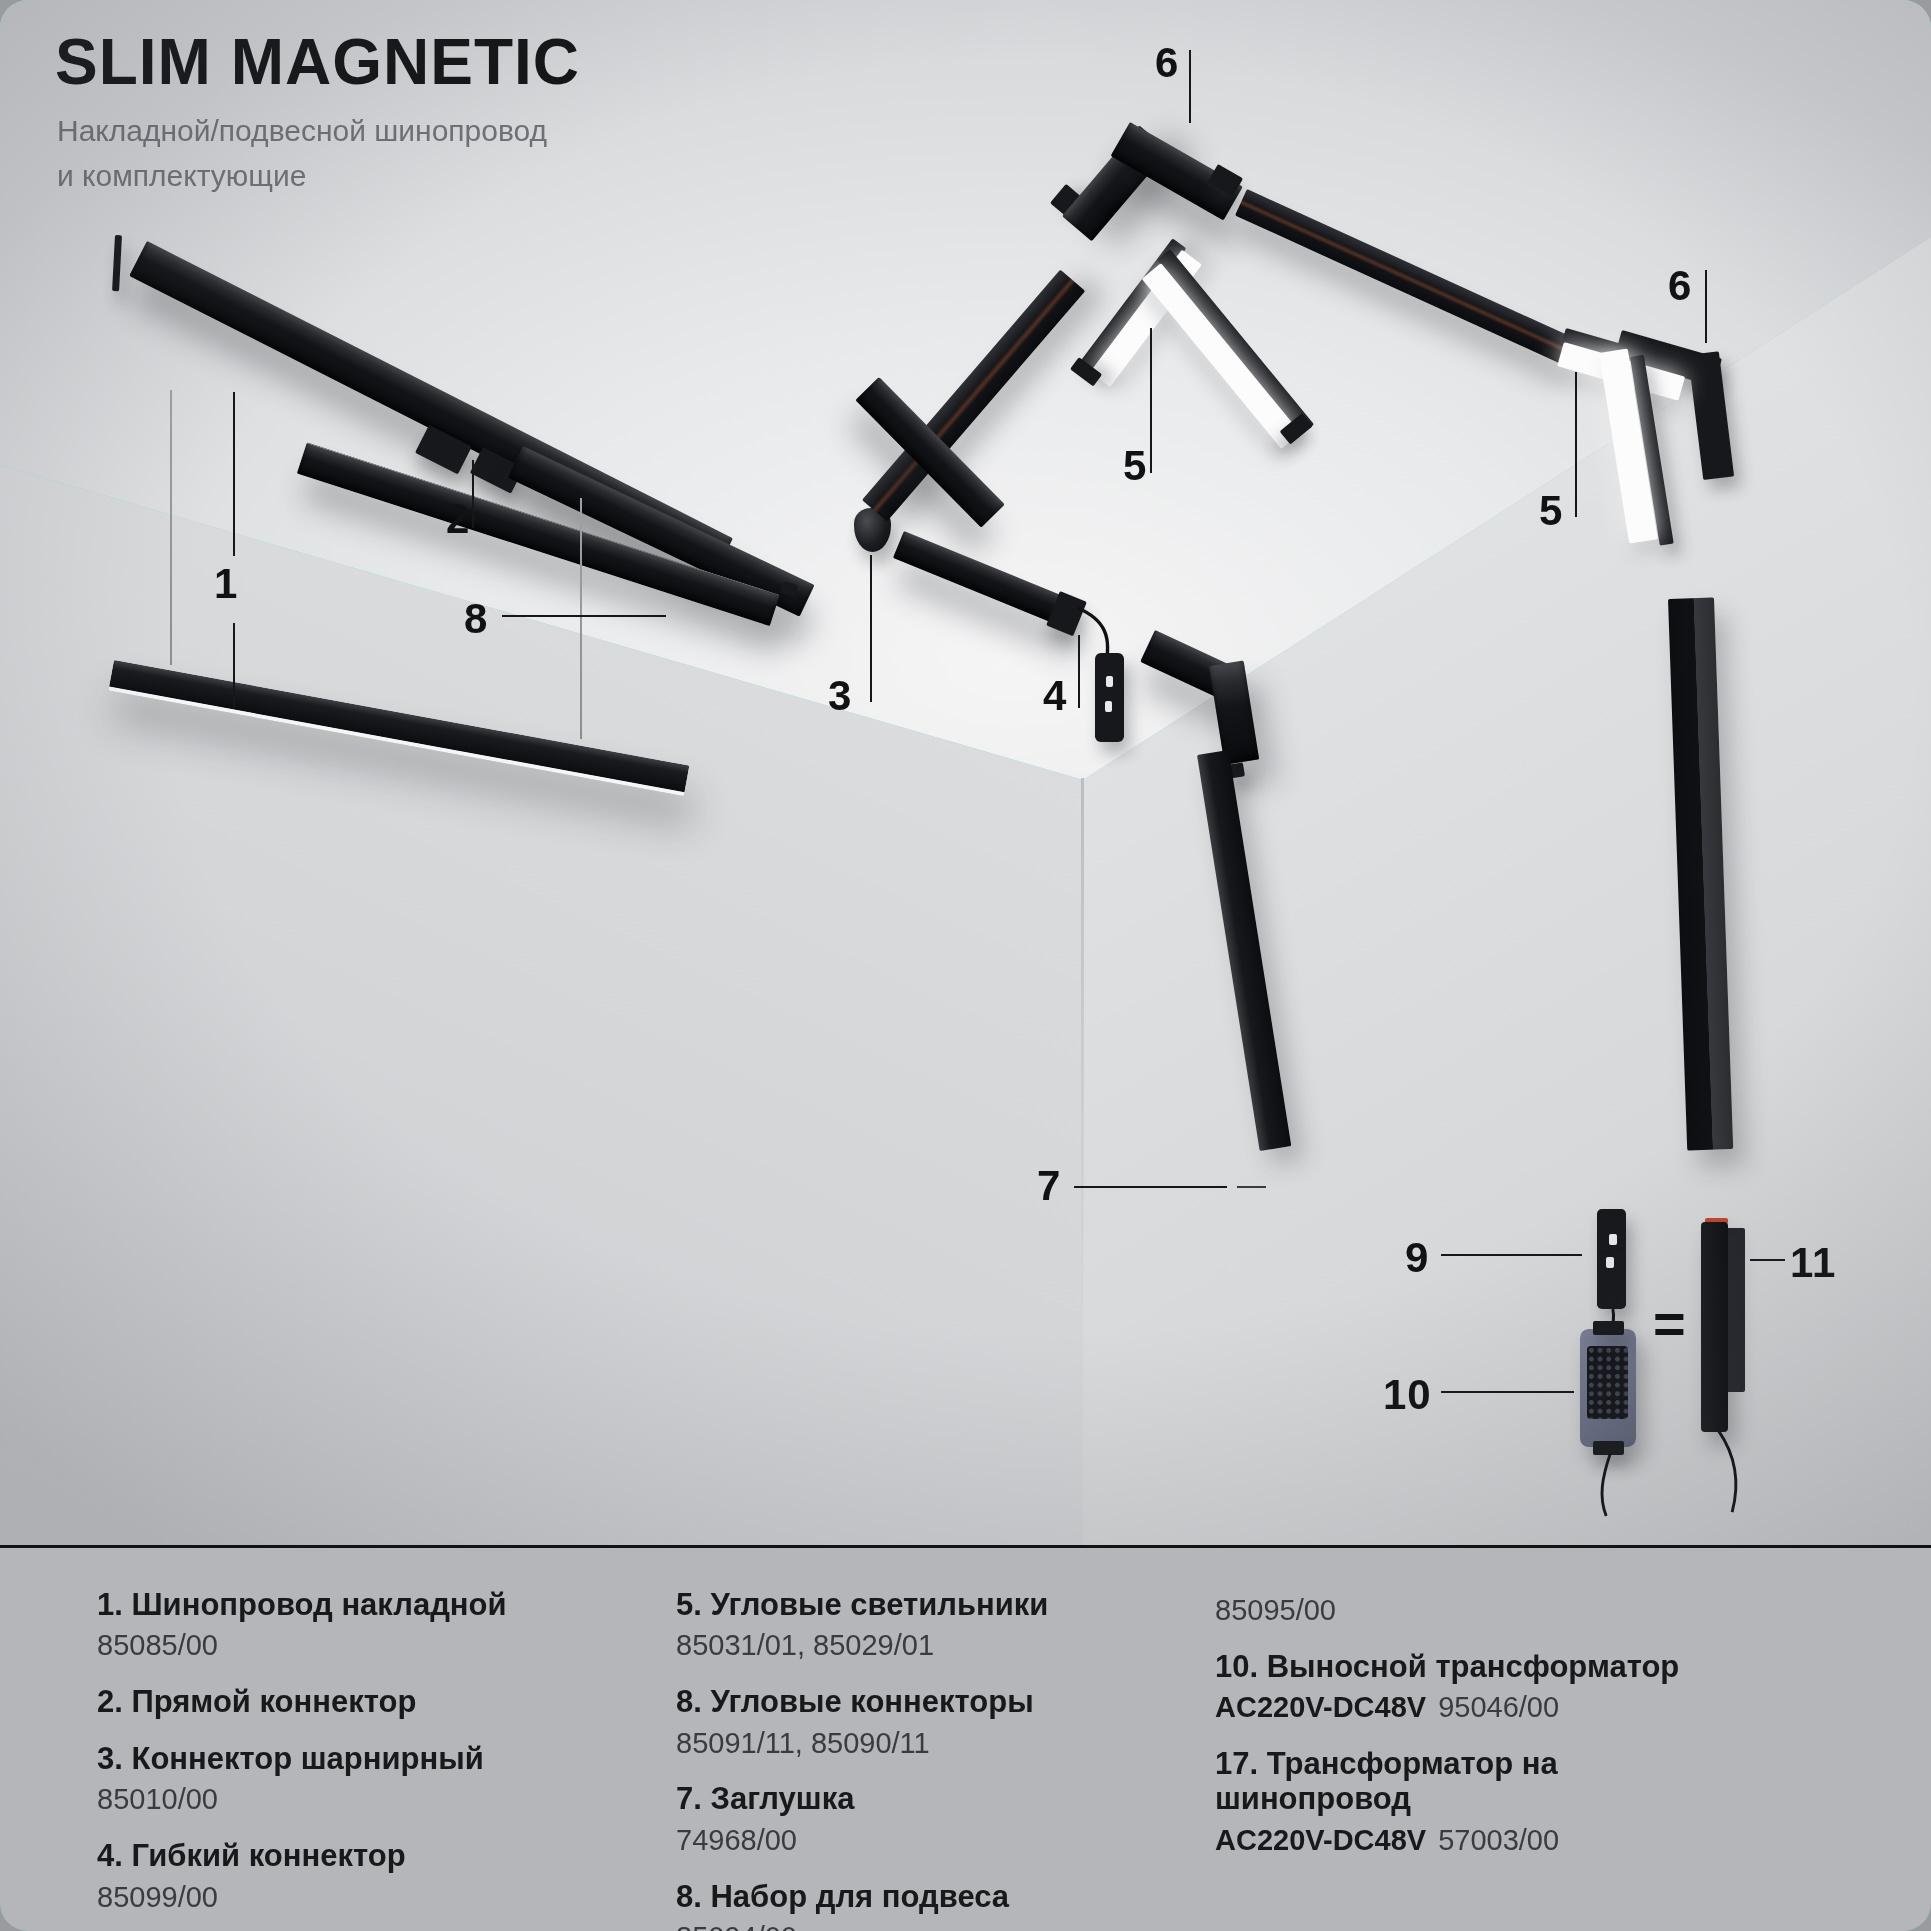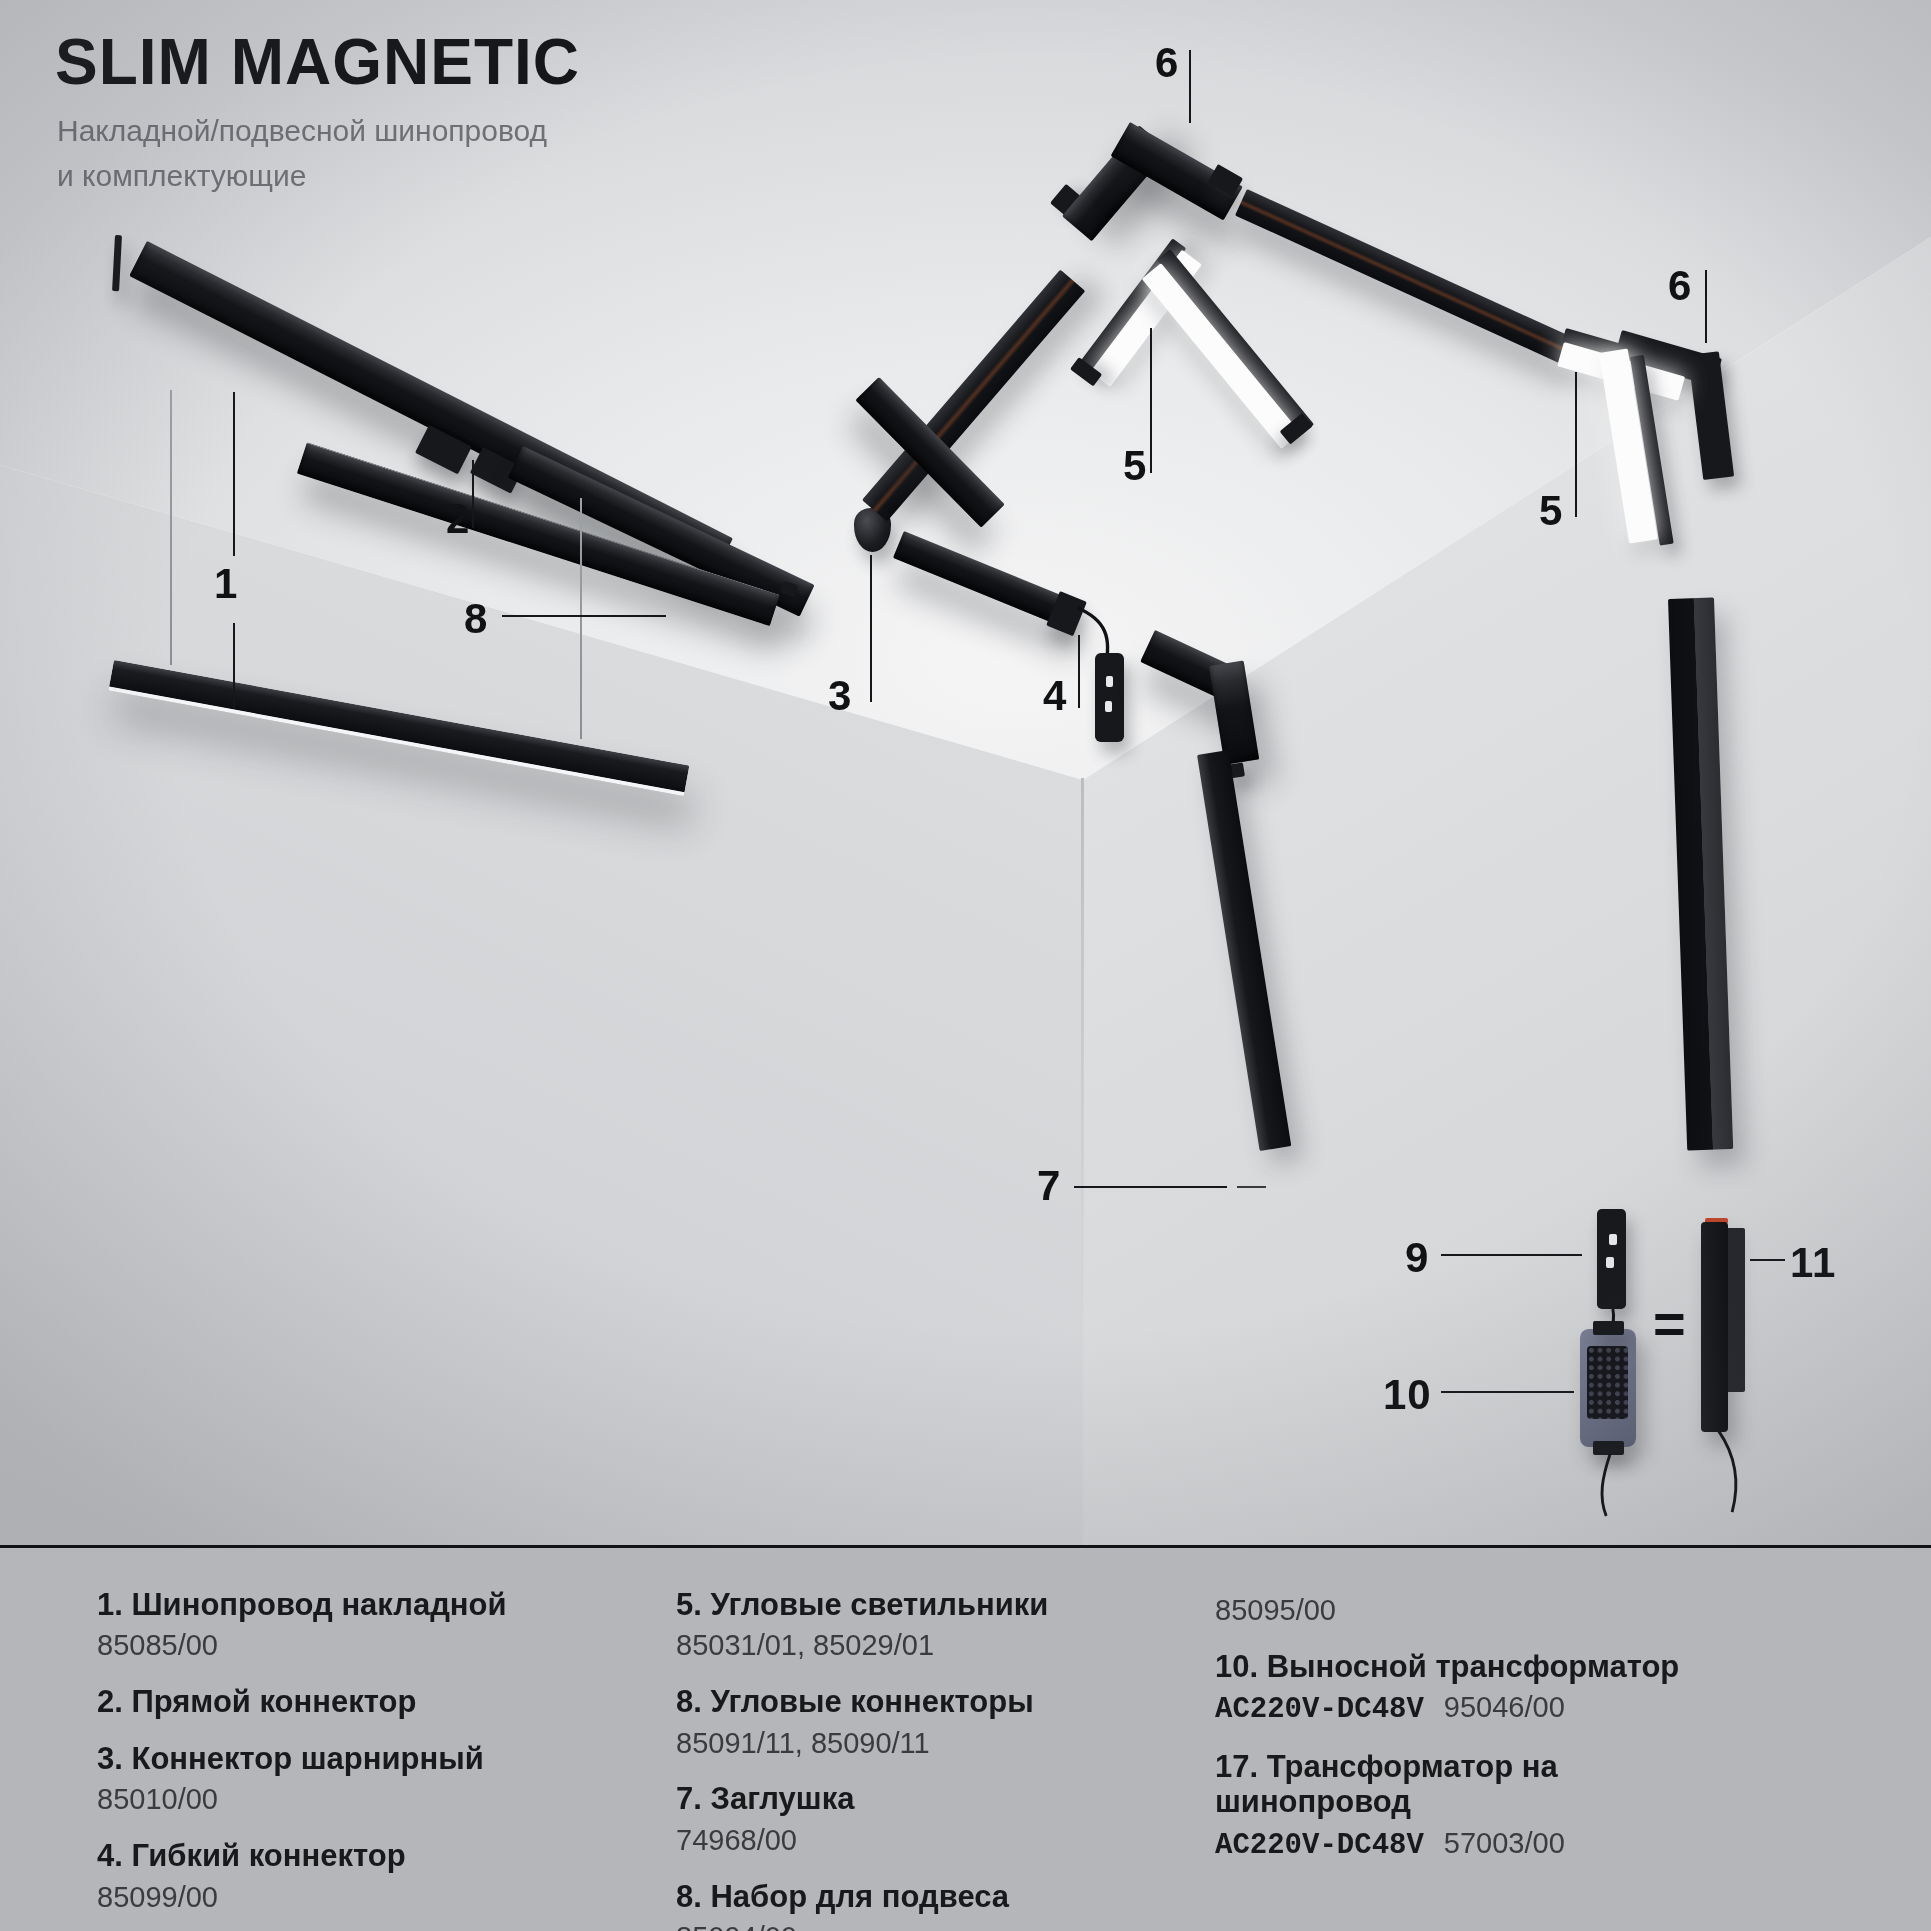--- a/index.html
+++ b/index.html
@@ -1,18 +1,18 @@
 <!DOCTYPE html>
 <html><head>
 <meta charset="utf-8">
 <style>
   html,body{margin:0;padding:0;background:#9a9b9e;}
   #stage{
     position:relative;width:1931px;height:1931px;overflow:hidden;
-    font-family:"Liberation Sans",sans-serif;background:#ffffff;
+    font-family:"Liberation Sans",sans-serif;background:#5eead4;border-radius:28px;
   }
   
   .plane{position:absolute;inset:0;}
   .ceiling{
     clip-path:polygon(0 0,1931px 0,1931px 237px,1083px 780px,0 465px);
     background:radial-gradient(ellipse 1255px 734px at 1014px 657px,#f5f5f6 0%,#e8e9ea 45%,#d2d3d6 100%);
   }
   .wall-left{
     clip-path:polygon(0 465px,1083px 780px,1083px 1545px,0 1545px);
     background:linear-gradient(205deg,#ededee 0%,#dcdddf 38%,#c7c8cb 100%);
@@ -50,21 +50,21 @@
   .title{position:absolute;left:55px;top:27px;font:800 64px/1.1 "Liberation Sans",sans-serif;
     color:#131416;letter-spacing:1px;}
   .subtitle{position:absolute;left:57px;top:108px;font:400 30px/1.5 "Liberation Sans",sans-serif;color:#6f7176;}
   
   .panel{position:absolute;left:0;top:1545px;width:1931px;height:386px;background:#b5b6b9;border-top:3.9px solid #111214;}
   .col{position:absolute;top:39px;width:521px;}
   .col1{left:97px;} .col2{left:676px;} .col3{left:1215px;}
   .li{margin-bottom:21px;}
   .li-t{font:700 31px/1.15 "Liberation Sans",sans-serif;color:#18191b;}
   .li-c{font:400 29px/1.2 "Liberation Sans",sans-serif;color:#3a3b3f;margin-top:5.8px;}
-  .li-b{font-weight:700;color:#18191b;margin-right:20px;font-family:Liberation Mono, monospace;}
+  .li-b{font-weight:700;color:#18191b;margin-right:12px;}
   svg.cable{position:absolute;overflow:visible;}
 </style>
 </head>
 <body>
 
 <div id="stage">
 
   <div class="plane ceiling"></div>
   <div class="plane wall-left"></div>
   <div class="plane wall-right"></div>

